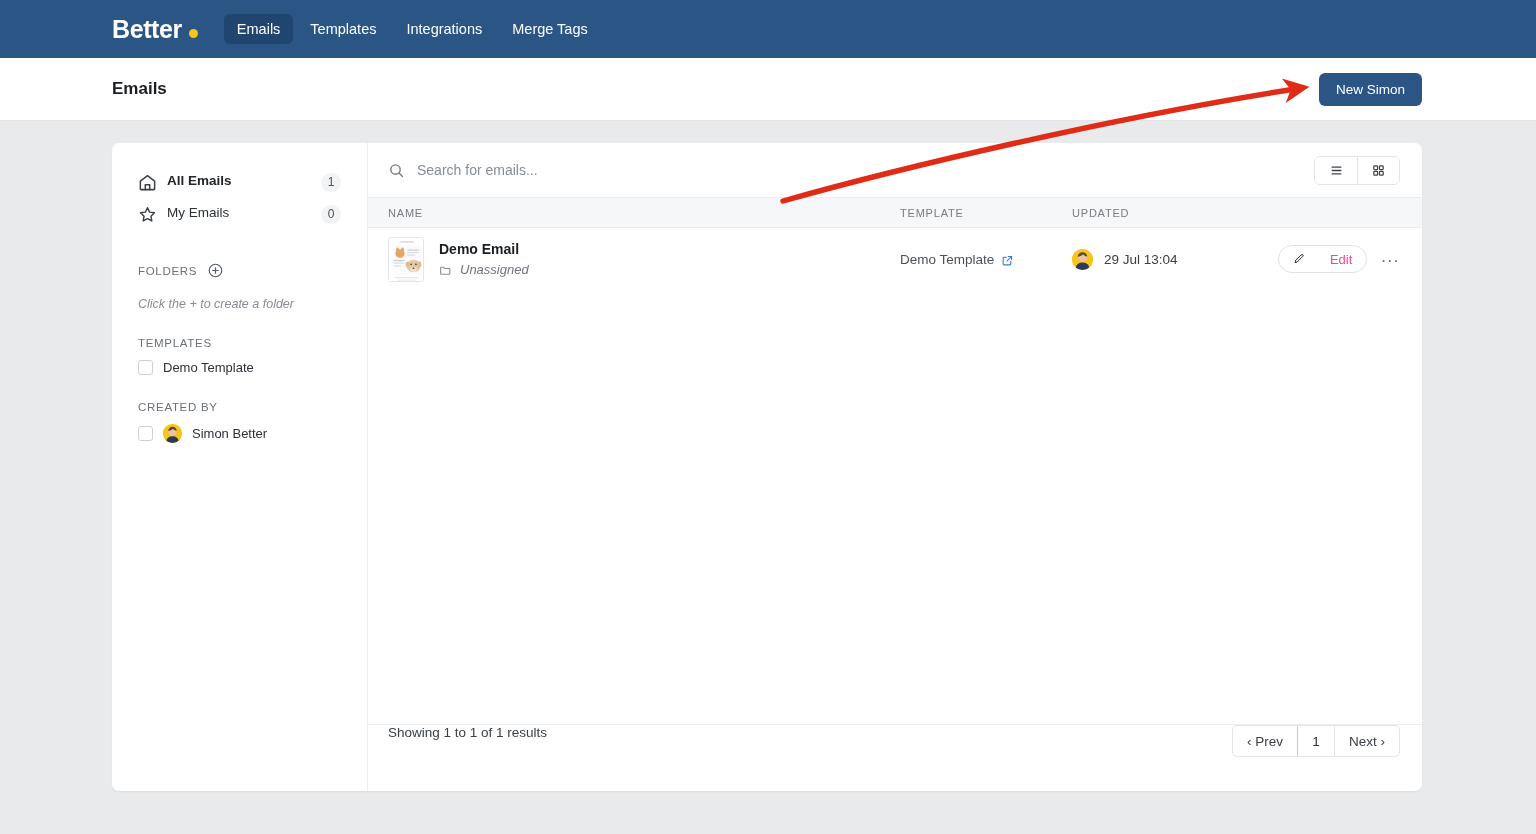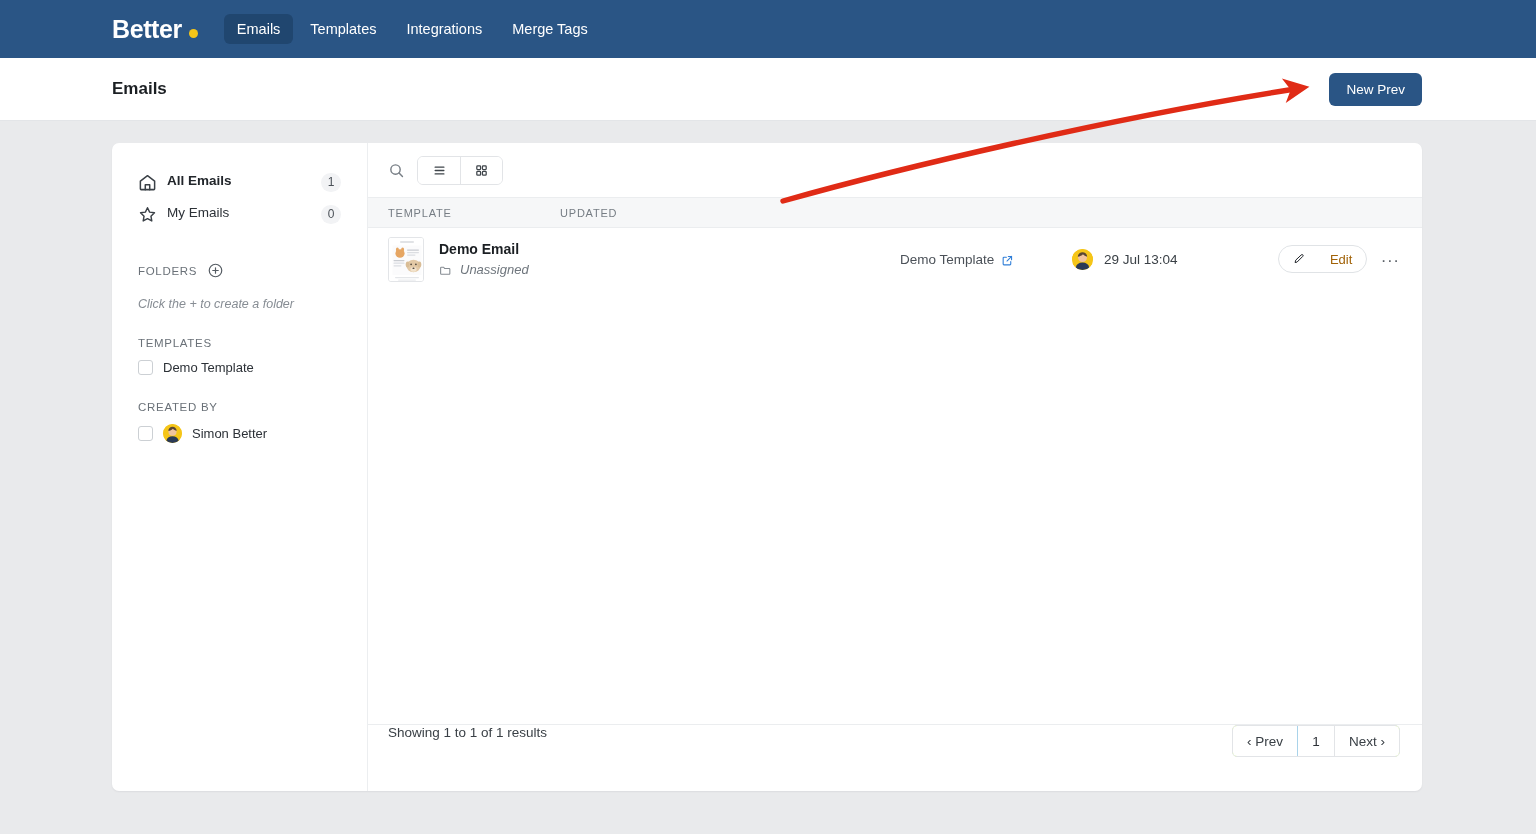--- a/index.html
+++ b/index.html
@@ -186,21 +186,21 @@
     overflow: hidden; flex: 0 0 21px; background: #f5c518; position: relative;
   }
   .upd-text { font-size: 13.5px; color: #3a4046; }
   .actions-cell {
     display: flex; align-items: center; justify-content: flex-end; gap: 14px;
   }
   .btn-edit {
     display: flex; align-items: center; gap: 25px;
     border: 1px solid #e0e3e6; border-radius: 16px;
     height: 28px; padding: 0 14px; background: #fff;
-    font-size: 13px; color: #a16207; font-family: inherit; cursor: pointer;
+    font-size: 13px; color: #ec4899; font-family: inherit; cursor: pointer;
   }
   .pencil { width: 12px; height: 12px; color: #22262b; }
   .dots { color: #5b6168; font-size: 17px; letter-spacing: 1.5px;
           cursor: pointer; line-height: 1; padding-bottom: 6px; }
 
   .card-footer {
     height: 67px; border-top: 1px solid #ebedef;
     display: flex; align-items: flex-start;
     padding: 0 22px 0 20px;
   }
@@ -238,21 +238,21 @@
   <div class="nav-links">
     <a class="nav-link active">Emails</a>
     <a class="nav-link">Templates</a>
     <a class="nav-link">Integrations</a>
     <a class="nav-link">Merge Tags</a>
   </div>
 </div>
 
 <div class="page-header">
   <div class="page-title">Emails</div>
-  <button class="btn-primary">New Prev</button>
+  <button class="btn-primary">New Simon</button>
 </div>
 
 <div class="page-body">
   <div class="card">
 
     <div class="sidebar">
 
       <div class="side-item">
         <span class="ico">
           <svg viewBox="0 0 24 24" fill="none" stroke="currentColor" stroke-width="1.9" stroke-linecap="round" stroke-linejoin="round" width="19" height="19">
@@ -312,40 +312,42 @@
 
     <div class="main">
 
       <div class="search-bar">
         <span class="search-ico">
           <svg viewBox="0 0 24 24" fill="none" stroke="currentColor" stroke-width="2" stroke-linecap="round" width="17" height="17">
             <circle cx="10.6" cy="10.6" r="6.6"></circle>
               <path d="M15.6 15.6 20.4 20.4"></path>
           </svg>
         </span>
+        <input class="search-input" type="text" placeholder="Search for emails..." style="">
         <div class="view-toggle">
           <div class="vt-btn">
             <svg viewBox="0 0 24 24" width="15" height="15" fill="currentColor" aria-hidden="true">
               <rect x="4" y="5.5" width="16" height="2.2" rx="1"></rect>
               <rect x="4" y="10.9" width="16" height="2.2" rx="1"></rect>
               <rect x="4" y="16.3" width="16" height="2.2" rx="1"></rect>
             </svg>
           </div>
           <div class="vt-btn">
             <svg viewBox="0 0 24 24" width="15" height="15" fill="none" stroke="currentColor" stroke-width="2" aria-hidden="true">
               <rect x="4.5" y="4.5" width="6" height="6" rx="1.3"></rect>
               <rect x="13.5" y="4.5" width="6" height="6" rx="1.3"></rect>
               <rect x="4.5" y="13.5" width="6" height="6" rx="1.3"></rect>
               <rect x="13.5" y="13.5" width="6" height="6" rx="1.3"></rect>
             </svg>
           </div>
         </div>
       </div>
 
       <div class="thead">
+        <div class="th col-name">NAME</div>
         <div class="th col-template">TEMPLATE</div>
         <div class="th col-updated">UPDATED</div>
         <div class="th col-actions"></div>
       </div>
 
       <div class="rows">
         <div class="row">
           <div class="col-name name-cell">
             <div class="thumb">
               <svg viewBox="0 0 36 45" width="36" height="45" aria-hidden="true">

